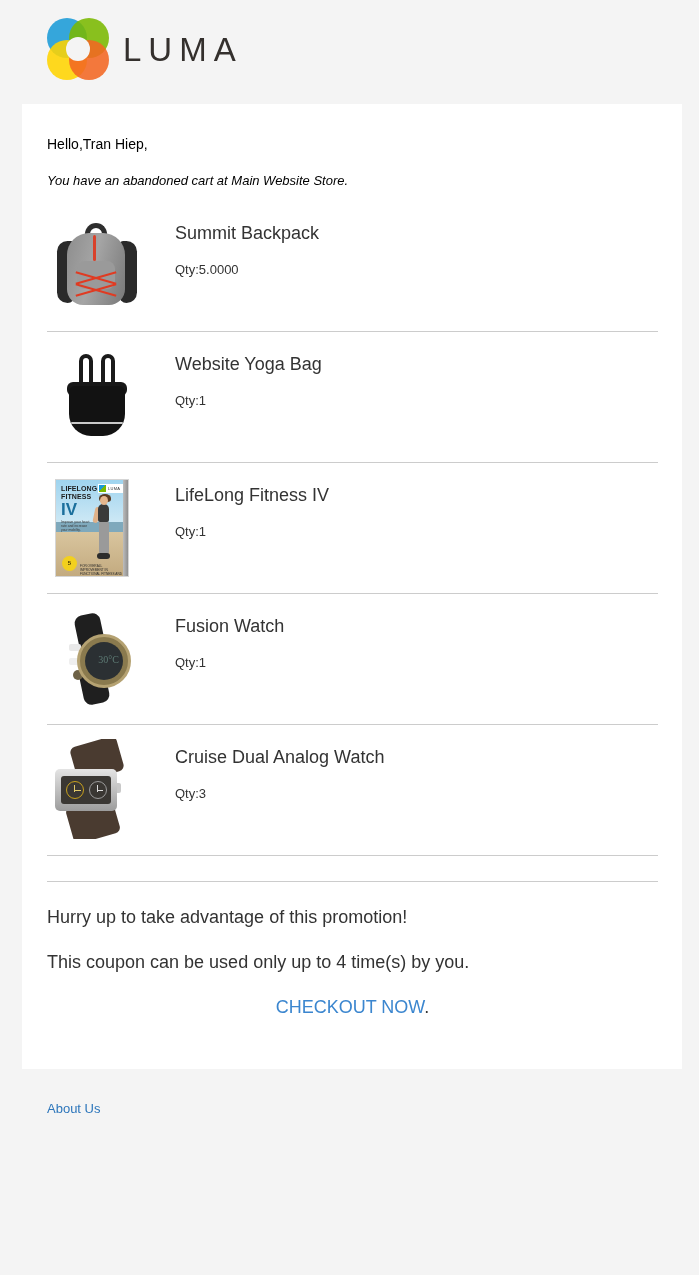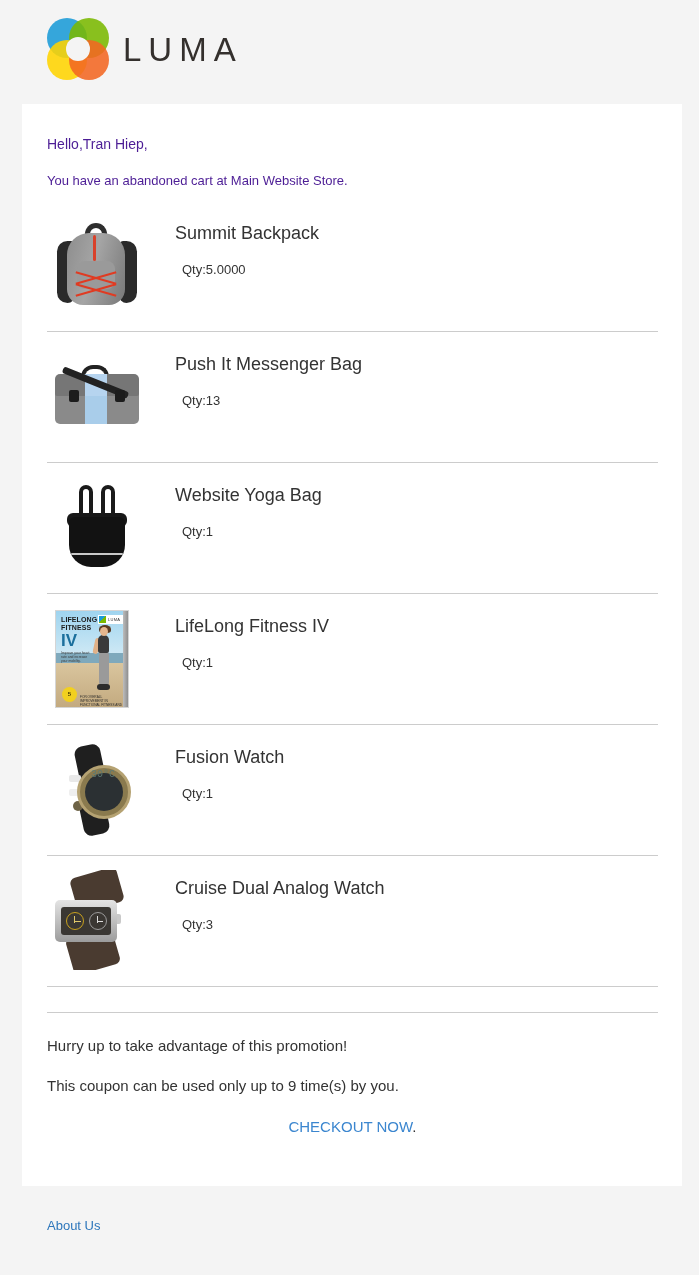--- a/index.html
+++ b/index.html
@@ -73,25 +73,25 @@
   .card {
     margin: 0 17px 0 22px;
     background: #ffffff;
     padding: 30px 24px 36px 25px;
   }
 
   .greeting,
   .intro {
     font-size: 13px;
     line-height: 1.5;
-    color: #4c1d95;
+    color: #000000;
     margin: 0 0 12px 0;
   }
   .greeting { font-size: 14px; margin-bottom: 16px; }
-  .intro { margin-bottom: 6px; }
+  .intro { margin-bottom: 6px; font-style: italic; }
 
   
   .products { margin-top: 10px; }
   .product-row {
     display: flex;
     align-items: flex-start;
     padding: 14px 0 16px 0;
     border-bottom: 1px solid #cccccc;
     min-height: 120px;
   }
@@ -111,21 +111,21 @@
   .product-name {
     font-size: 18px;
     font-weight: 400;
     color: #333333;
     line-height: 1.2;
     margin: 0 0 18px 0;
   }
   .product-qty {
     font-size: 13px;
     color: #333333;
-    margin: 7px;
+    margin: 0;
   }
 
   
   .art { position: absolute; }
 
   
   .bp-body { left: 20px; top: 18px; width: 58px; height: 72px; background: linear-gradient(105deg,#8d8d8d 0%,#a5a5a5 45%,#787878 100%); border-radius: 22px 22px 16px 16px; }
   .bp-side-l { left: 10px; top: 26px; width: 18px; height: 62px; background: #2a2a2a; border-radius: 14px 6px 10px 14px; }
   .bp-side-r { right: 10px; top: 26px; width: 18px; height: 62px; background: #2a2a2a; border-radius: 6px 14px 14px 10px; }
   .bp-handle { left: 38px; top: 8px; width: 22px; height: 18px; border: 5px solid #2e2e2e; border-bottom: none; border-radius: 12px 12px 0 0; background: transparent; }
@@ -172,21 +172,21 @@
   .dvd-logo { right: 4px; top: 4px; width: 26px; height: 9px; background: #ffffff; display: flex; align-items: center; gap: 2px; padding-left: 1px; }
   .dvd-logo-sq { width: 7px; height: 7px; background: linear-gradient(135deg,#1a9bd7 0 50%,#7ab800 50% 100%); }
   .dvd-logo-tx { font-size: 4px; letter-spacing: .3px; color: #333; }
   .dvd-spine { right: 0; top: 0; width: 5px; height: 100%; background: linear-gradient(90deg,#bdbdbd,#8f8f8f); }
 
   
   .sw-strap-t { left: 30px; top: 6px; width: 26px; height: 40px; background: #1f1f1f; border-radius: 8px; transform: rotate(-12deg); }
   .sw-strap-b { left: 34px; bottom: 4px; width: 26px; height: 40px; background: #1f1f1f; border-radius: 8px; transform: rotate(-12deg); }
   .sw-case { left: 30px; top: 26px; width: 54px; height: 54px; border-radius: 50%; background: #8a7a4e; border: 3px solid #b5a272; }
   .sw-face { left: 38px; top: 34px; width: 38px; height: 38px; border-radius: 50%; background: #2b3033; }
-  .sw-digits { left: 44px; top: 30px; width: 28px; text-align: left; color: #5d7a74; font-size: 10px; font-family: Liberation Mono, monospace; }
+  .sw-digits { left: 44px; top: 46px; width: 28px; text-align: right; color: #5d7a74; font-size: 10px; font-family: Liberation Serif, serif; }
   .sw-btn1 { left: 22px; top: 36px; width: 12px; height: 7px; background: #e9e9e9; border-radius: 2px; }
   .sw-btn2 { left: 22px; top: 50px; width: 12px; height: 7px; background: #efefef; border-radius: 2px; }
   .sw-knob { left: 26px; top: 62px; width: 10px; height: 10px; background: #6d6246; border-radius: 50%; }
 
   
   .cw-strap-t { left: 26px; top: 2px; width: 48px; height: 36px; background: #4a3b30; border-radius: 6px; transform: rotate(-16deg); }
   .cw-strap-b { left: 22px; bottom: 0px; width: 48px; height: 38px; background: #4a3b30; border-radius: 6px; transform: rotate(-16deg); }
   .cw-case { left: 8px; top: 30px; width: 62px; height: 42px; background: linear-gradient(#e4e4e4,#9c9c9c); border-radius: 5px; }
   .cw-face { left: 14px; top: 37px; width: 50px; height: 28px; background: #3a3733; border-radius: 3px; }
   .cw-dial-l { left: 19px; top: 42px; width: 18px; height: 18px; border-radius: 50%; border: 1px solid #c8a11e; }
@@ -199,21 +199,21 @@
   .cw-holes { right: 8px; top: 30px; width: 22px; height: 56px; }
   .cw-hole { width: 4px; height: 4px; border-radius: 50%; background: #d8d8d8; margin: 5px 0 0 7px; }
 
   
   .divider-extra {
     border-top: 1px solid #cccccc;
     margin: 25px 0 0 0;
   }
   .promo { padding-top: 22px; }
   .promo p {
-    font-size: 15px;
+    font-size: 18px;
     line-height: 1.5;
     margin: 0 0 18px 0;
     color: #333333;
   }
   .promo p:last-of-type { margin-bottom: 12px; }
   .promo b { font-weight: bold; }
   .checkout-line {
     text-align: center;
     font-size: 14px;
     margin: 14px 0 0 0;
@@ -274,36 +274,20 @@
           <span class="art bp-cord2"></span>
           <span class="art bp-cord3"></span>
           <span class="art bp-cord4"></span>
         </div>
         <div class="product-info">
           <p class="product-name">Summit Backpack</p>
           <p class="product-qty">Qty:5.0000</p>
         </div>
       </div>
 
-      <div class="product-row">
-        <div class="product-thumb">
-          <span class="art mb-handle"></span>
-          <span class="art mb-body"></span>
-          <span class="art mb-stripe"></span>
-          <span class="art mb-flap"></span>
-          <span class="art mb-flap-stripe"></span>
-          <span class="art mb-strap"></span>
-          <span class="art mb-buckle-l"></span>
-          <span class="art mb-buckle-r"></span>
-        </div>
-        <div class="product-info">
-          <p class="product-name">Push It Messenger Bag</p>
-          <p class="product-qty">Qty:13</p>
-        </div>
-      </div>
 
       <div class="product-row">
         <div class="product-thumb">
           <span class="art yb-handle-l"></span>
           <span class="art yb-handle-r"></span>
           <span class="art yb-top"></span>
           <span class="art yb-body"></span>
           <span class="art yb-zip"></span>
         </div>
         <div class="product-info">
@@ -386,21 +370,21 @@
           <p class="product-qty">Qty:3</p>
         </div>
       </div>
 
     </div>
 
     <div class="divider-extra"></div>
 
     <div class="promo">
       <p>Hurry up to take advantage of this promotion!</p>
-      <p>This coupon can be used only up to 9 time(s) by you.</p>
+      <p>This coupon can be used only up to 4 time(s) by you.</p>
       <p class="checkout-line"><a href="#" class="checkout-link">CHECKOUT NOW</a><span>.</span></p>
     </div>
 
   </div>
 
   <div class="footer">
     <a href="#">About Us</a>
 
   </div>
 

